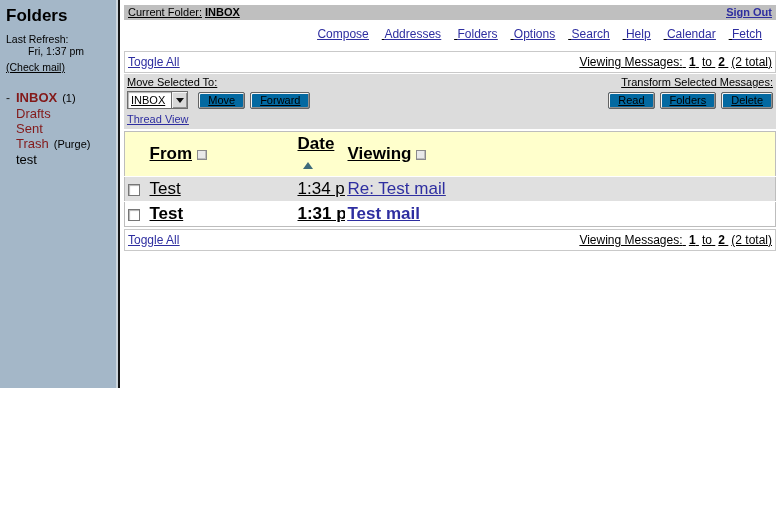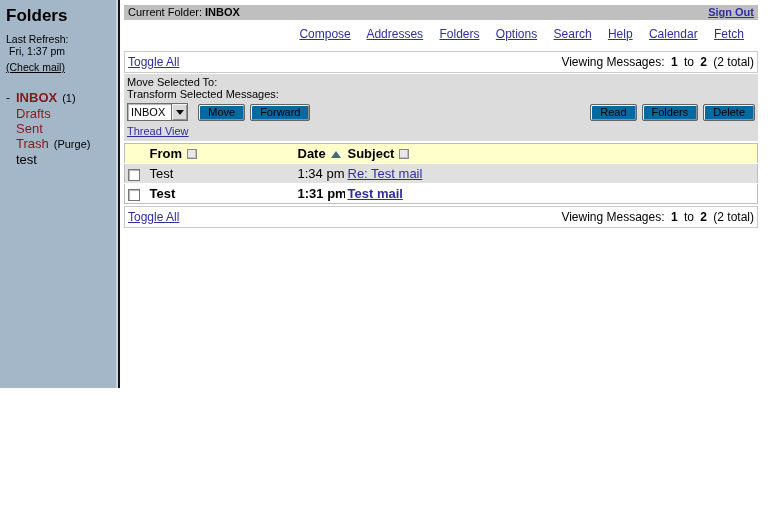--- a/index.html
+++ b/index.html
@@ -14,32 +14,32 @@
 
   
   .sidebar {
     width:118px; min-width:118px; height:100%;
     background:#a4b7c8; padding:6px 4px 0 6px;
     border-right:2px solid #ccd6de;
   }
   .divider { width:2px; min-width:2px; background:#161616; }
   .sb-title { font-size:17px; font-weight:bold; margin:0; }
   .sb-refresh { font-size:10.5px; margin-top:7px; line-height:12px; }
-  .sb-refresh .time { padding-left:3px; }
+  .sb-refresh .time { padding-left:3px;margin-left:19px; }
   .check-mail { font-size:10.5px; color:#000; text-decoration:underline; display:inline-block; margin-top:1px; }
   .folders { margin-top:15px; font-size:13px; }
   .folder-row { display:flex; align-items:baseline; line-height:15px; }
   .bullet { width:10px; min-width:10px; font-size:12px; color:#222; }
   .folder-link { text-decoration:none; color:#831919; }
   .folder-link.inbox { font-weight:bold; }
   .folder-plain { color:#000; text-decoration:none; }
   .badge { margin-left:5px; font-size:11px; color:#000; }
 
   
-  .main { flex:1; padding:5px 22px 0 4px; }
+  .main { flex:1; padding:5px 4px 0 4px;text-decoration:underline; }
 
   .topbar {
     background:#bfbfbf; display:flex; justify-content:space-between;
     align-items:center; padding:1px 4px 2px 4px; font-size:11px;
   }
   .topbar .label b { margin-left:3px; }
   .signout { font-weight:bold; }
 
   .nav { font-size:12px; padding:7px 1px 10px 1px;text-align:right; }
   .nav a { margin-right:13px; }
@@ -47,41 +47,41 @@
   .pager {
     border:1px solid #c9c9c9; display:flex; justify-content:space-between;
     align-items:center; padding:3px 3px; font-size:12px; background:#fff;gap:46px;
   }
   .pager.bottom { margin-top:2px; }
   .vm > span { margin-left:3px; }
   .vm > span:first-child { margin-left:12px; }
 
   
   .toolbar { background:#dcdcdc; margin-top:1px; padding:2px 3px 4px 3px; }
-  .toolbar .labels { display:flex; justify-content:space-between; font-size:11px; margin-bottom:3px;flex-direction:column; }
+  .toolbar .labels { display:flex; justify-content:space-between; font-size:11px; margin-bottom:3px; }
   .toolbar .controls { display:flex; justify-content:space-between; }
   .ctl-left, .ctl-right { display:flex; gap:5px; align-items:center; }
   .btn {
     font-family:inherit; font-size:11px; color:#000; background:#0369a1;
     border:1px solid #636363; border-radius:2px; padding:1px 9px 2px 9px;
     box-shadow: inset 1px 1px 0 #f4f4f4, inset -1px -1px 0 #8f8f8f;
     cursor:default;
   }
   .select { display:inline-flex; align-items:stretch; background:#fff; border:1px solid #6d6d6d; font-size:11px; margin-right:5px; }
   .select .value { padding:2px 6px 2px 3px; display:flex; align-items:center; box-shadow: inset 1px 1px 1px rgba(0,0,0,.3); }
   .select .arrowbtn {
     width:16px; display:flex; align-items:center; justify-content:center;
     background:#d9d9d9; border-left:1px solid #6d6d6d;
     box-shadow: inset 1px 1px 0 #f4f4f4, inset -1px -1px 0 #8f8f8f;
   }
   .caret-down { width:0; height:0; border-left:4px solid transparent; border-right:4px solid transparent; border-top:5px solid #111; }
   .threadrow { margin-top:4px; font-size:11px; }
 
   
-  .msgtable { width:100%; border-collapse:collapse; margin-top:2px; border:1px solid #bdbdbd; font-size:13px; table-layout:fixed; }
+  .msgtable { width:100%; border-collapse:collapse; margin-top:2px; border:1px solid #bdbdbd; font-size:17px; table-layout:fixed; }
   .msgtable th { text-align:left; font-weight:bold; padding:2px 3px; border-bottom:1px solid #fff; }
   .msgtable thead tr { background:#ffffcc; }
   .msgtable td { padding:2px 3px; overflow:hidden; white-space:nowrap; }
   tr.row-read { background:#e0e0e0; }
   tr.row-unread { background:#fff; font-weight:bold; }
   tr.row-unread td a { font-weight:bold; }
   tr.row-unread + tr td, tr.row-read + tr td { border-top:1px solid #fff; }
   .sort-box {
     display:inline-block; width:10px; height:10px; background:#e9e9e9;
     border:1px solid #8a8a8a; box-shadow: inset -1px -1px 0 #bdbdbd;
@@ -202,21 +202,21 @@
         <col style="width:22px">
           <col style="width:148px">
           <col style="width:50px">
           <col>
       </colgroup>
       <thead>
         <tr>
           <th></th>
           <th><span>From</span><span class="sort-box"></span></th>
           <th><span>Date</span><span class="sort-arrow-up"></span></th>
-          <th><span>Subject</span><span class="sort-box"></span></th>
+          <th><span>Viewing</span><span class="sort-box"></span></th>
         </tr>
       </thead>
       <tbody>
         <tr class="row-read">
           <td><span class="checkbox"></span></td>
           <td>Test</td>
           <td>1:34 pm</td>
           <td><a href="#">Re: Test mail</a></td>
         </tr>
         <tr class="row-unread">

